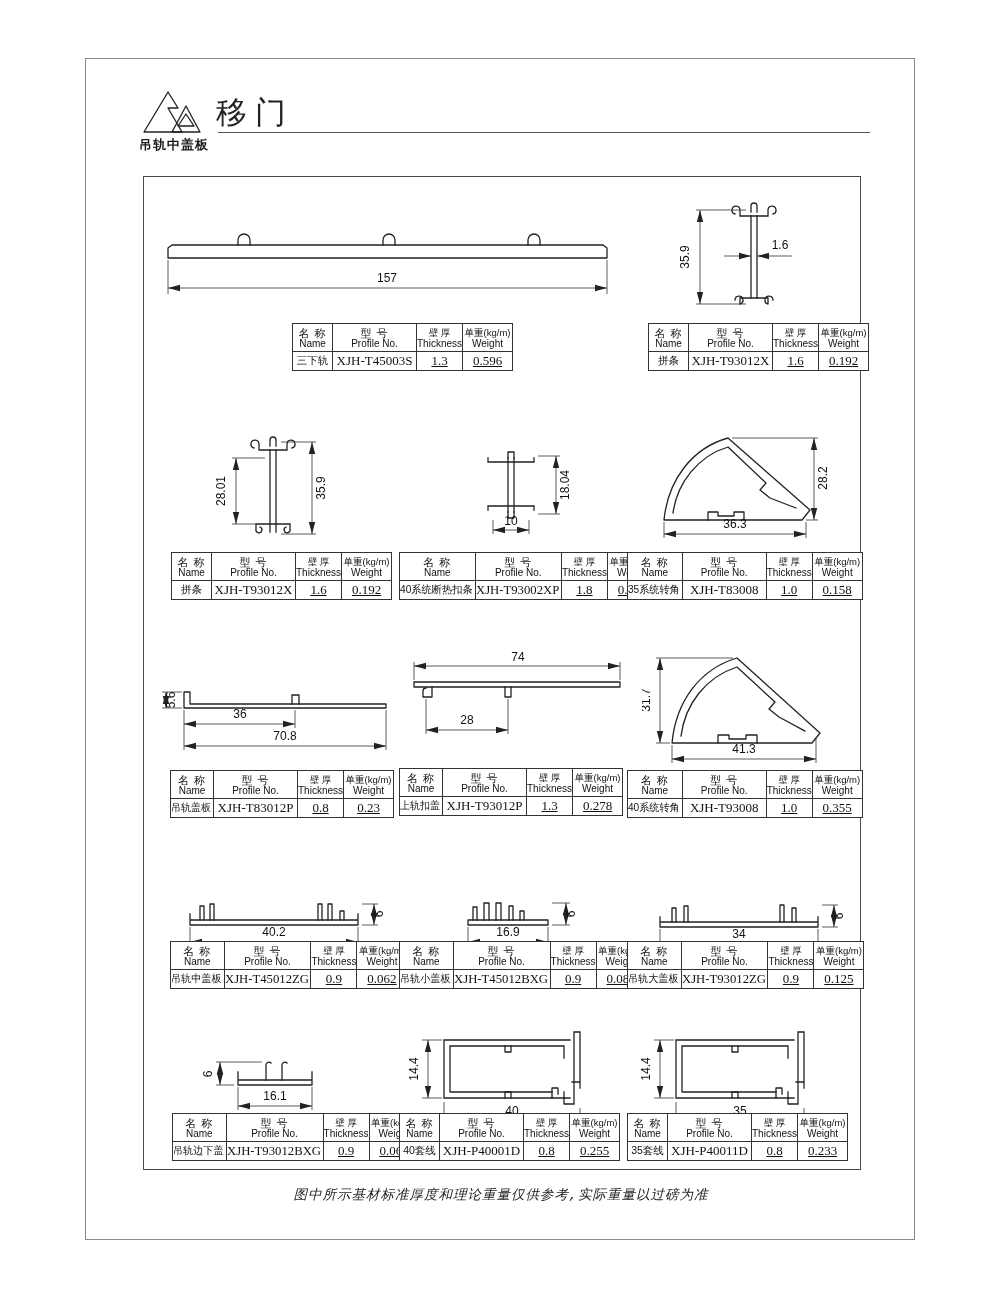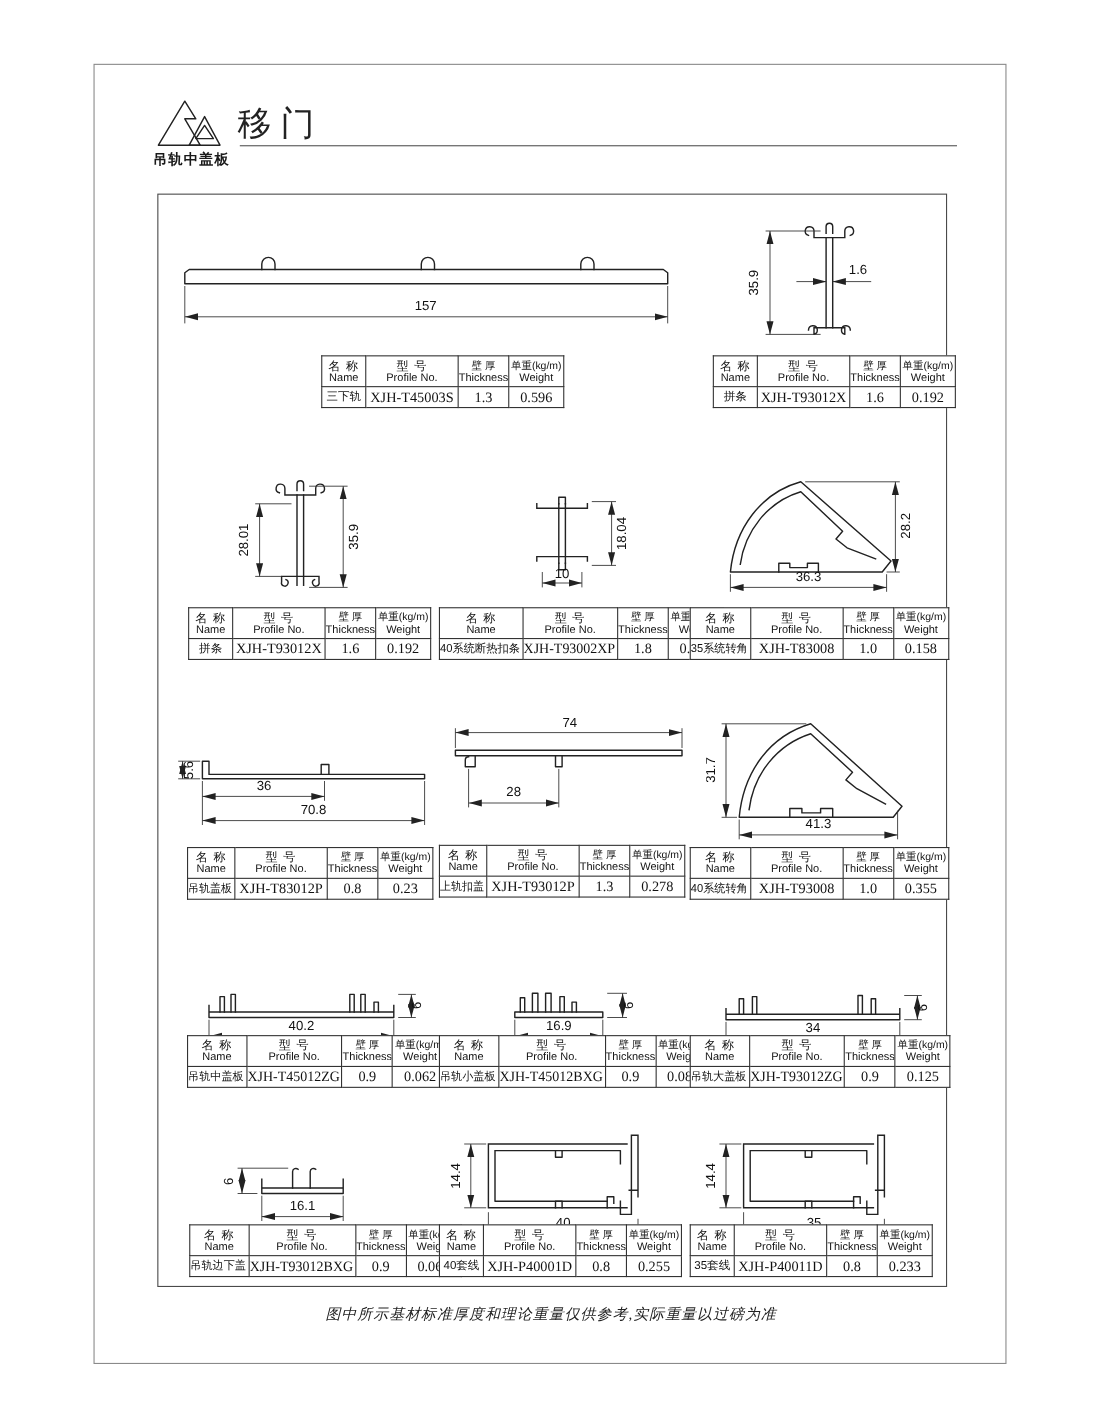--- a/index.html
+++ b/index.html
@@ -4,32 +4,32 @@
 <style>
   html,body{margin:0;padding:0;background:#fff;}
   body{width:1000px;height:1294px;position:relative;font-family:"Liberation Sans",sans-serif;color:#111;}
   .outer-border{position:absolute;left:85px;top:58px;width:828px;height:1180px;border:1px solid #8a8a8a;}
   .frame{position:absolute;left:143px;top:176px;width:716px;height:992px;border:1px solid #4a4a4a;}
   .page-title{position:absolute;left:216px;top:92px;font-size:31px;letter-spacing:8px;color:#222;text-align:right;}
   .title-rule{position:absolute;left:218px;top:132px;width:652px;border-top:1.5px solid #555;}
   .logo{position:absolute;left:138px;top:88px;}
   .logo-text{position:absolute;left:128px;top:136px;width:92px;text-align:center;font-weight:bold;font-size:13px;letter-spacing:1px;color:#1a1a1a;}
   .footer-note{position:absolute;left:143px;top:1186px;width:716px;text-align:center;
-    font-family:Liberation Serif, serif;font-style:italic;font-size:13.5px;color:#222;letter-spacing:1px;}
+    font-family:Liberation Mono, monospace;font-style:italic;font-size:13.5px;color:#222;letter-spacing:1px;}
   .drawing{position:absolute;}
   svg .outline{fill:none;stroke:#222;stroke-width:1.3;stroke-linejoin:round;stroke-linecap:square;}
   svg .thin{fill:none;stroke:#333;stroke-width:0.8;}
   svg .dlab{font-family:"Liberation Sans",sans-serif;font-size:12px;fill:#111;text-anchor:middle;}
   table.ptable{position:absolute;border-collapse:collapse;table-layout:fixed;background:#fff;}
   table.ptable td{border:1px solid #333;text-align:center;vertical-align:middle;padding:0;overflow:hidden;}
   table.ptable .hd td{height:27px;}
   .hd .cn{font-size:11px;line-height:12px;letter-spacing:1px;color:#111;}
   .hd .cn.small{font-size:9.5px;letter-spacing:0;}
   .hd .en{font-size:10px;line-height:10px;color:#111;}
-  .vals td{font-family:"Liberation Serif",serif;font-size:13px;height:18px;white-space:nowrap;}
+  .vals td{font-family:"Liberation Serif",serif;font-size:13px;height:18px;white-space:nowrap;text-decoration:underline;}
   .vals td.nm{font-family:"Liberation Sans",sans-serif;font-size:10.5px;}
   .fit{display:inline-block;white-space:nowrap;}
 </style>
 </head>
 <body>
 
 <div class="outer-border"></div>
 
 <svg class="logo" width="64" height="46" viewBox="0 0 64 46">
   <path class="outline" d="M6,44 L30,4 L40,20 L30,20 L44,44 Z" stroke-width="2"></path>

